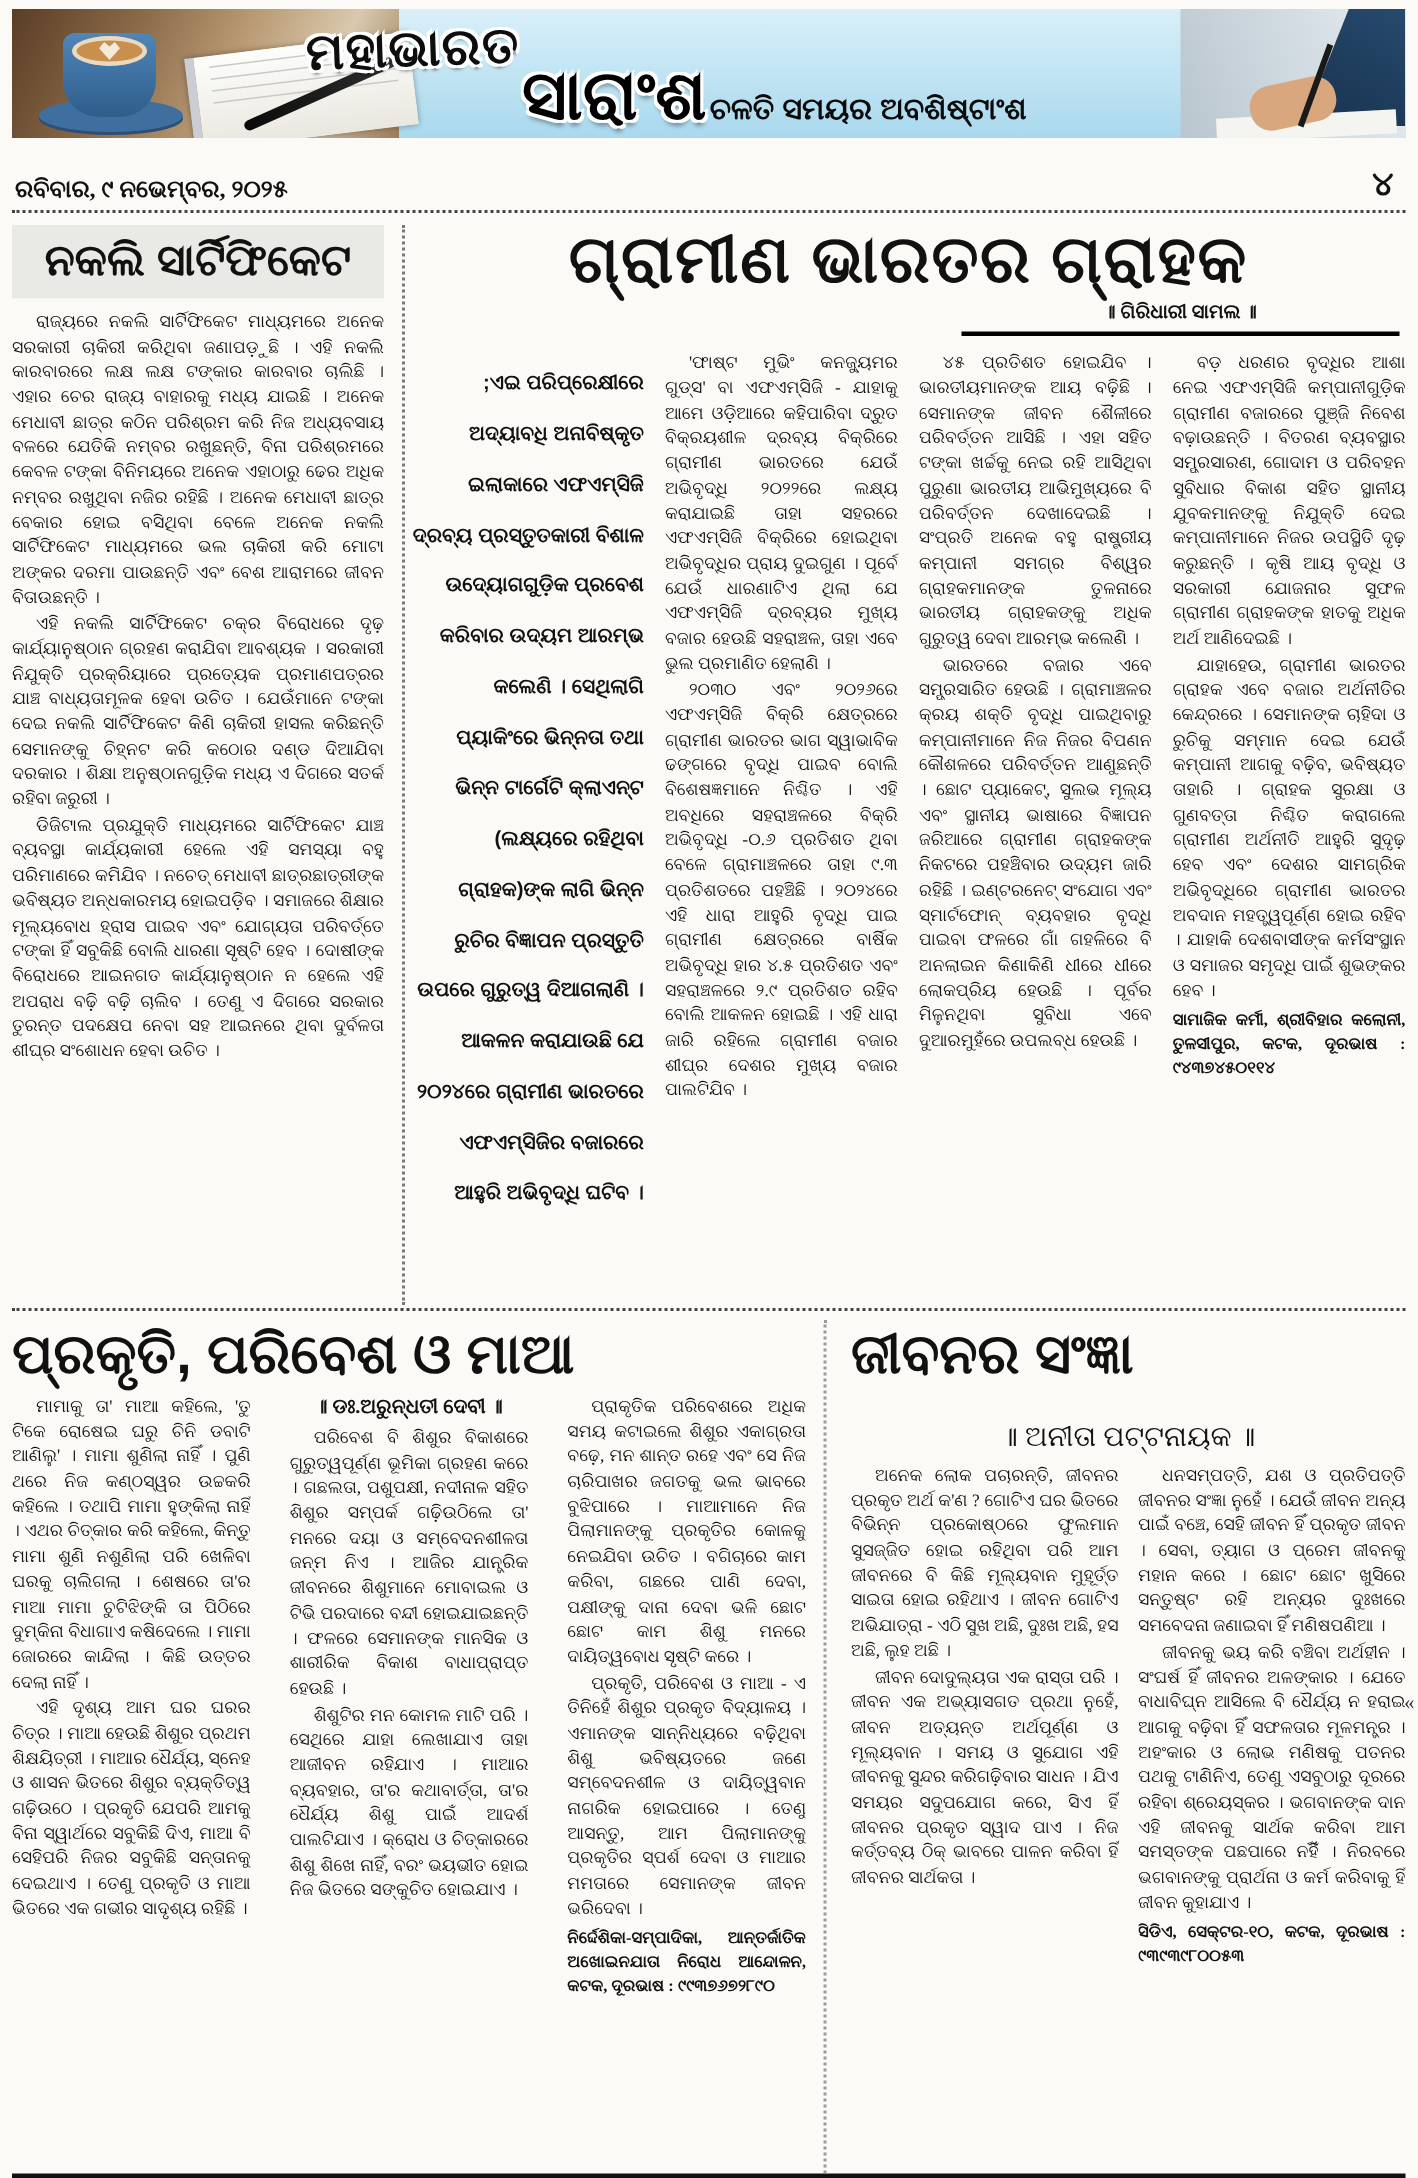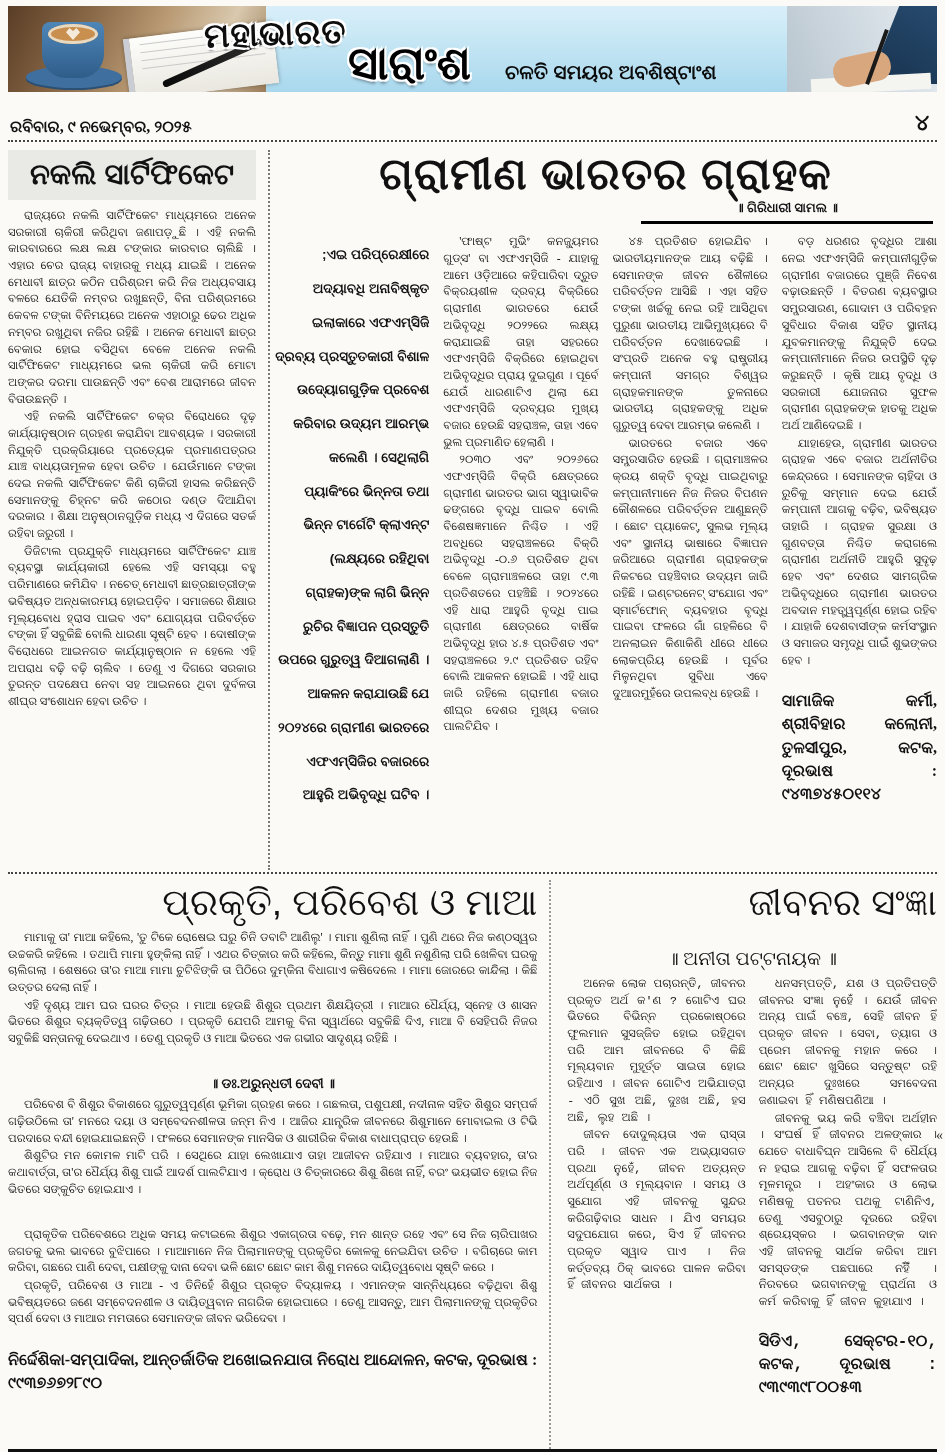--- a/index.html
+++ b/index.html
@@ -25,54 +25,54 @@
   .pen-left { position:absolute; left:150px; bottom:28px; width:120px; height:7px; background:linear-gradient(90deg,#0a0a0a,#333); transform:rotate(-24deg); border-radius:4px; }
   .photo-right { position:absolute; right:0; top:0; width:150px; height:100%;
     background:linear-gradient(250deg,#e8eef2 0%,#d4dde4 40%,#b9c6cf 100%); }
   .suit { position:absolute; right:0; top:0; width:84px; height:78px; background:linear-gradient(210deg,#274a6e,#16304b); clip-path:polygon(100% 0,100% 100%,18% 100%,55% 0); }
   .hand { position:absolute; right:46px; bottom:8px; width:58px; height:30px; border-radius:14px; background:#d9a77e; transform:rotate(-12deg); }
   .pen-right { position:absolute; right:58px; bottom:6px; width:4px; height:58px; background:#1a1a1a; transform:rotate(20deg); }
   .paper { position:absolute; right:6px; bottom:0; width:120px; height:16px; background:#f4f4f0; transform:rotate(-3deg); }
   .masthead-logo { position:absolute; left:196px; top:8px;
     font-family:"Liberation Sans","DejaVu Sans",sans-serif; font-weight:bold; font-size:34px; letter-spacing:1px; color:#0d0d0d; transform:rotate(-2deg);
     text-shadow:-2px -2px 0 #fff,2px -2px 0 #fff,-2px 2px 0 #fff,2px 2px 0 #fff,0 3px 2px rgba(0,0,0,.4); }
-  .masthead-center { position:absolute; left:340px; top:30px; display:flex; align-items:baseline; gap:34px; }
+  .masthead-center { position:absolute; left:340px; top:30px; display:flex; align-items:baseline; gap:2px; }
   .masthead-title { font-family:"Liberation Sans","DejaVu Sans",sans-serif; font-weight:bold; font-size:46px; color:#000;
     text-shadow:-2px -2px 0 #fff,2px -2px 0 #fff,-2px 2px 0 #fff,2px 2px 0 #fff,0 4px 3px rgba(0,0,0,.35); }
   .masthead-subtitle { font-family:"Liberation Sans","DejaVu Sans",sans-serif; font-weight:bold; font-size:20px; color:#0b0b0b; }
 
   
   .dateline { display:flex; justify-content:space-between; align-items:flex-end; padding:18px 2px 4px 2px;
     font-weight:bold; font-size:16px; border-bottom:2px dotted #444; }
   .page-number { font-size:22px; font-weight:bold; padding-right:6px; }
 
   
   p.bodytext { font-size:11.6px; line-height:1.44; text-align:justify; text-indent:16px; margin-bottom:1px; }
-  .signature { font-weight:bold; font-size:16px; line-height:1.45; text-align:justify; margin-top:20px; }
+  .signature { font-weight:bold; font-size:11px; line-height:1.45; text-align:justify; margin-top:4px; }
 
   
   .top-section { display:grid; grid-template-columns:262px 1fr; column-gap:4px; padding-top:8px; height:728px; overflow:hidden; }
   .left-article { border-right:2px dotted #777; padding-right:12px; overflow:hidden; }
   .left-headline { background:#e9e9e5; text-align:center; font-family:"Liberation Sans","DejaVu Sans",sans-serif;
     font-weight:bold; font-size:29px; padding:8px 2px; margin-bottom:8px; }
   .main-article { overflow:hidden; }
   .main-headline { text-align:center; font-family:"Liberation Sans","DejaVu Sans",sans-serif; font-weight:bold; font-size:44px; letter-spacing:1px; line-height:1.1; }
   .main-byline-wrap { display:flex; justify-content:flex-end; margin:2px 4px 10px 0; }
   .main-byline { width:292px; text-align:center; font-weight:bold; font-size:13px; padding-bottom:5px; border-bottom:3px solid #000; }
   .main-cols { display:grid; grid-template-columns:repeat(4,1fr); column-gap:14px; height:618px; overflow:hidden; }
   .pullquote { font-family:"Liberation Sans","DejaVu Sans",sans-serif; font-weight:bold; font-size:13.5px; line-height:2.5;
     text-align:right; padding-top:4px; }
 
   
   .section-divider { border-top:2px dotted #444; margin-top:2px; }
   .bottom-section { display:grid; grid-template-columns:1.47fr 1fr; column-gap:16px; padding-top:6px; flex:1; overflow:hidden; border-bottom:3px solid #111; }
-  .bottom-headline { text-align:right; font-family:"Liberation Sans","DejaVu Sans",sans-serif; font-weight:normal; font-size:37px; margin:2px 0 6px 0; }
+  .bottom-headline { text-align:left; font-family:"Liberation Sans","DejaVu Sans",sans-serif; font-weight:bold; font-size:37px; margin:2px 0 6px 0; }
   .bottom-byline { text-align:center; font-weight:normal; font-size:19px; margin-bottom:6px;margin-top:24px; }
-  .cols3 { display:grid; grid-template-columns:repeat(1,1fr); column-gap:26px; height:492px; overflow:hidden; }
-  .cols2 { display:grid; grid-template-columns:repeat(2,1fr); column-gap:13px; height:468px; overflow:hidden;font-family:Liberation Mono, monospace; }
+  .cols3 { display:grid; grid-template-columns:repeat(3,1fr); column-gap:26px; height:492px; overflow:hidden; }
+  .cols2 { display:grid; grid-template-columns:repeat(2,1fr); column-gap:13px; height:468px; overflow:hidden; }
   .bottom-article-left { border-right:2px dotted #999; padding-right:12px; }
   .inner-byline { text-align:center; font-weight:bold; font-size:13.5px; margin-bottom:5px; }
   .margin-mark { position:absolute; right:2px; top:1128px; font-size:14px; color:#333; }
   .col { overflow:hidden; }
 </style>
 </head>
 <body>
 
 <div class="page">
 

